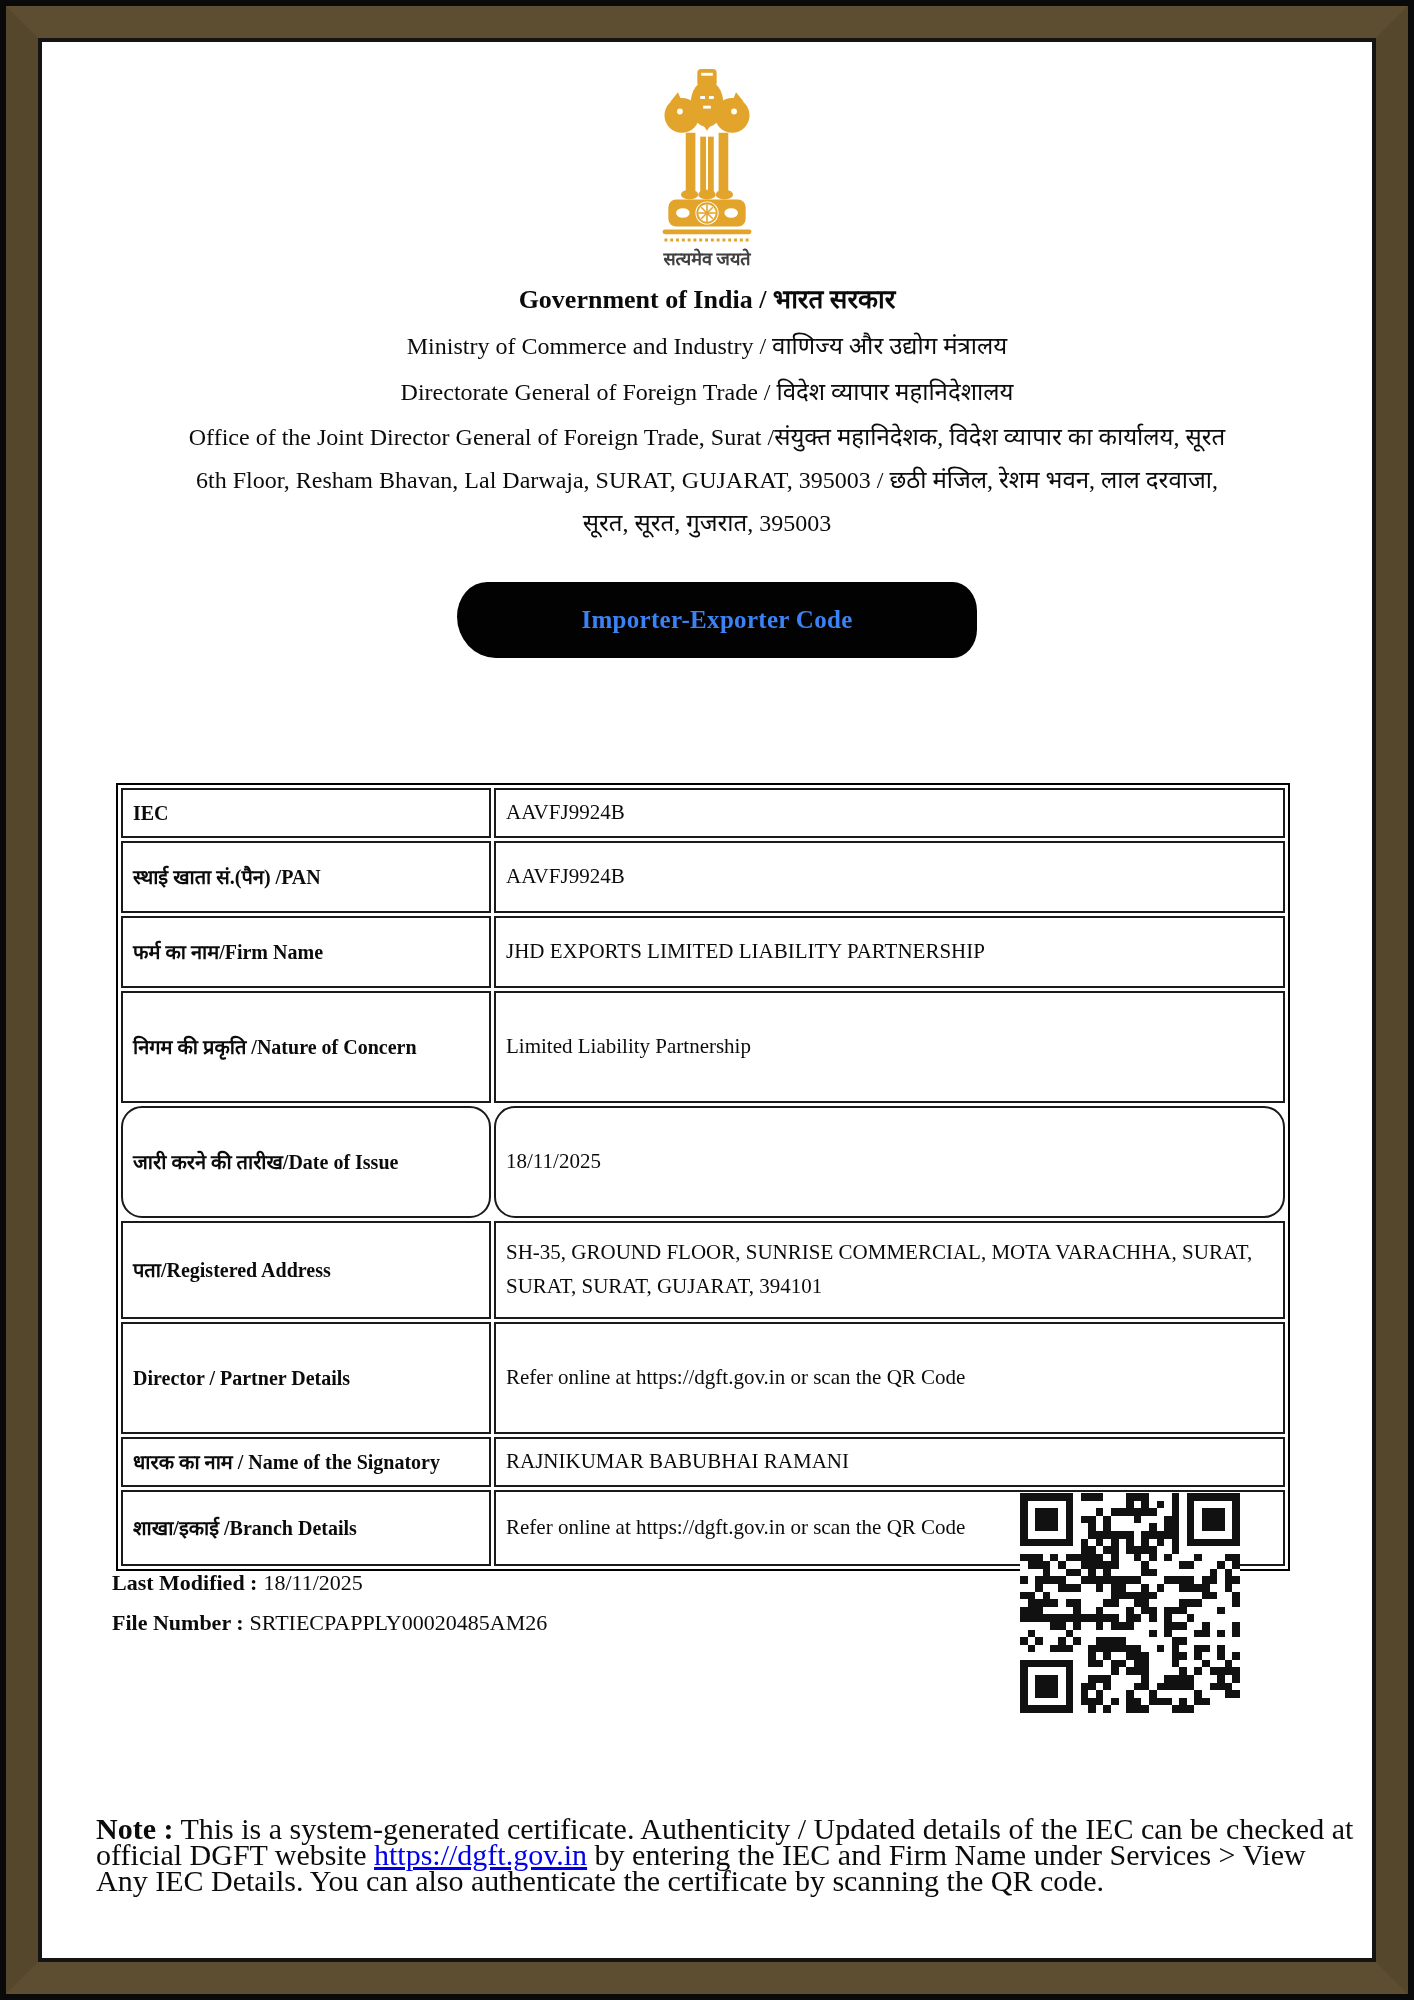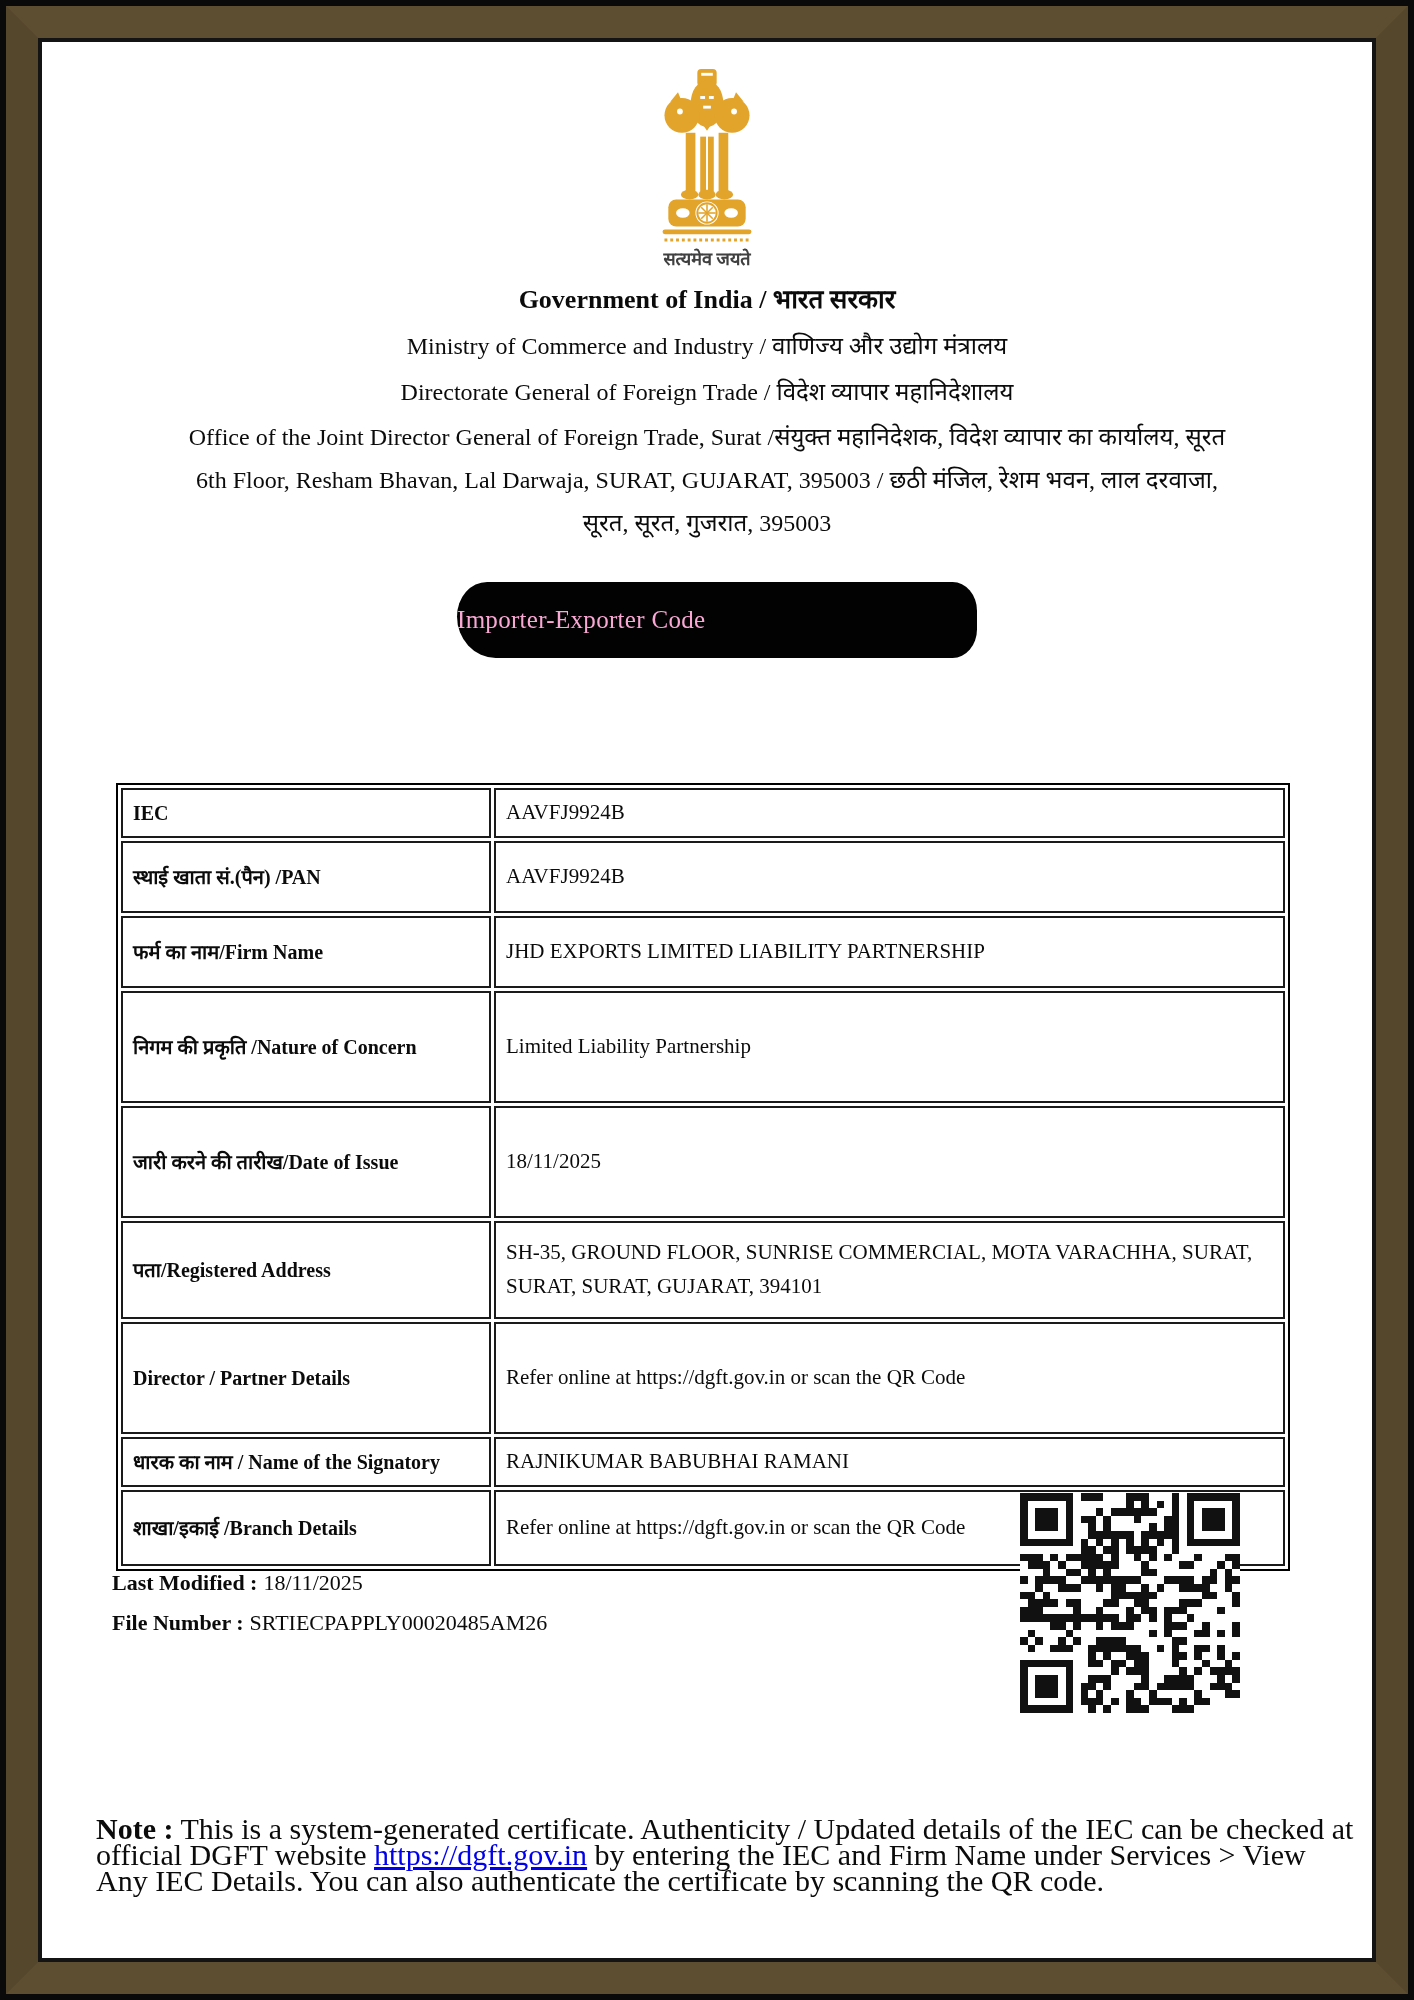--- a/index.html
+++ b/index.html
@@ -23,42 +23,42 @@
   .gov-line{top:280px;font-weight:bold;font-size:26px;}
   .hdr-line{font-size:24px;}
   .ministry{top:328px;}
   .directorate{top:374px;}
   .office{top:419px;}
   .addr1{top:462px;}
   .addr2{top:505px;}
 
   .badge{
     position:absolute;left:457px;top:582px;width:520px;height:76px;
-    background:#020202;color:#f9a8d4;
+    background:#020202;color:#3b82f6;
     border-radius:42px 34px 34px 54px / 48px 40px 40px 58px;
-    display:flex;align-items:center;justify-content:flex-start;
-    font-weight:normal;font-size:25px;letter-spacing:.3px;
+    display:flex;align-items:center;justify-content:center;
+    font-weight:bold;font-size:25px;letter-spacing:.3px;
   }
 
   .certify{position:absolute;left:185px;top:686px;width:790px;font-size:22px;line-height:42px;}
   .certify b{font-size:23px;}
 
   table.details{
     position:absolute;left:116px;top:783px;width:1174px;
     border-collapse:separate;border-spacing:3px;
     border:2px solid #000;background:#fff;
   }
   table.details td{border:2px solid #1a1a1a;padding:2px 10px;vertical-align:middle;background:#fff;}
   td.lbl{width:346px;font-weight:bold;font-size:20px;line-height:2.1;padding-left:6px;}
   td.val{font-size:21px;line-height:1.6;}
   tr:nth-child(1) td{height:42px;}
   tr:nth-child(2) td{height:64px;}
   tr:nth-child(3) td{height:64px;}
   tr:nth-child(4) td{height:104px;}
-  tr:nth-child(5) td{height:104px;}
+  tr:nth-child(5) td{height:104px;border-radius:21px;}
   tr:nth-child(6) td{height:90px;}
   tr:nth-child(7) td{height:104px;}
   tr:nth-child(8) td{height:40px;}
   tr:nth-child(9) td{height:68px;}
 
   .meta{position:absolute;left:112px;font-size:22px;}
   .meta b{margin-right:6px;}
   .last-modified{top:1570px;}
   .file-number{top:1610px;}
 

